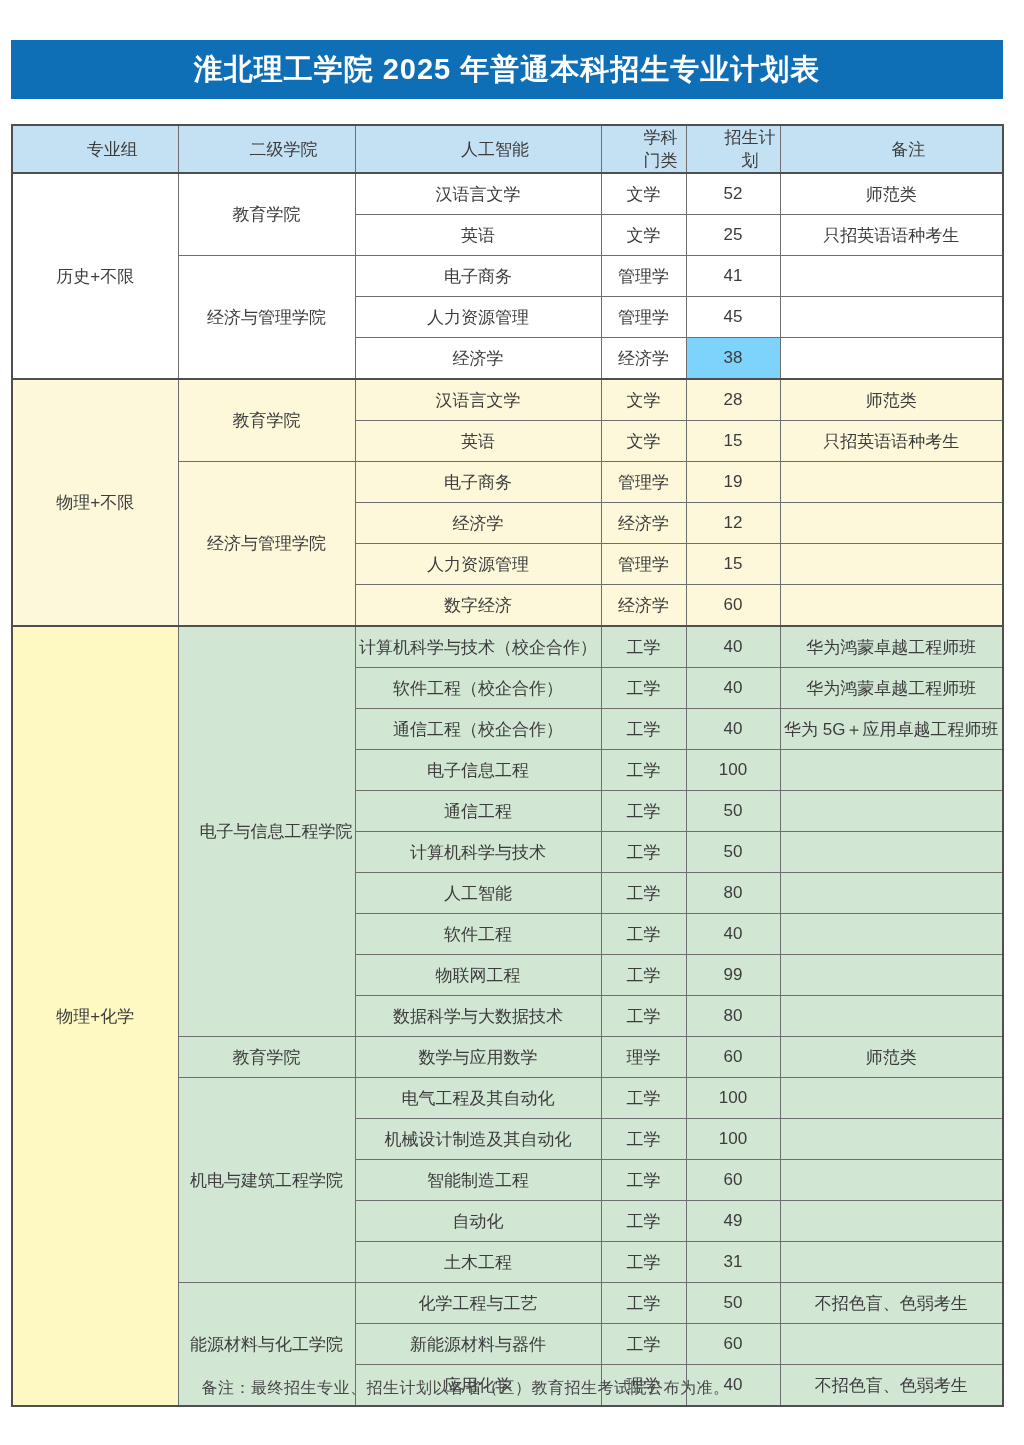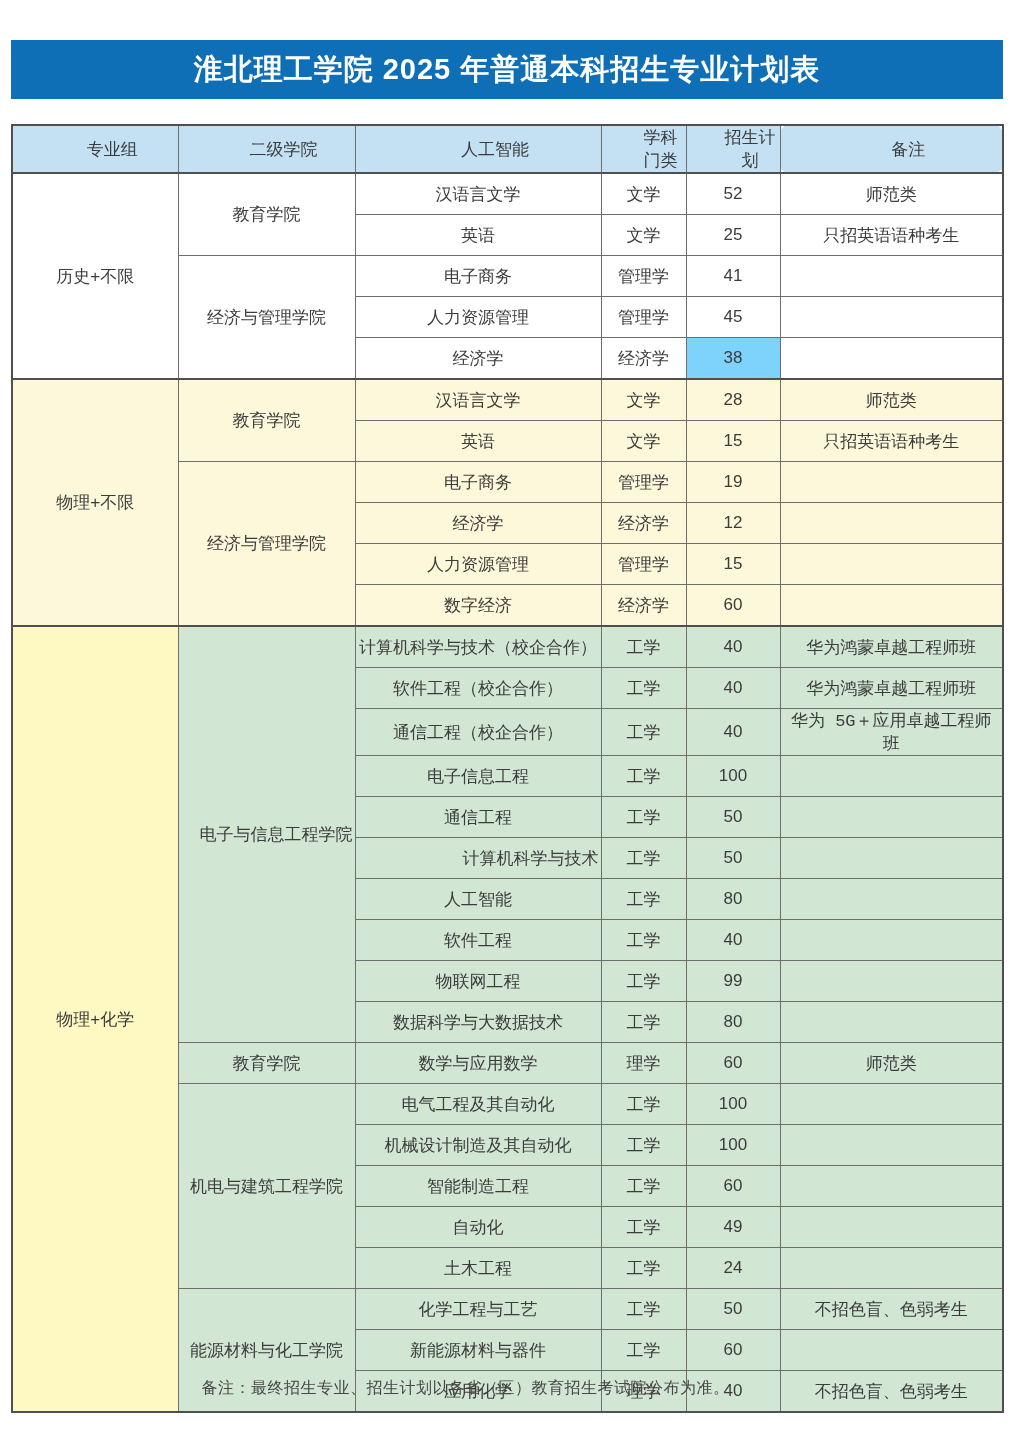--- a/index.html
+++ b/index.html
@@ -50,21 +50,21 @@
         <col style="width: 94px;">
         <col style="width: 223px;">
       </colgroup>
     <thead>
       <tr>
           <th style="background: rgb(195, 225, 243);">专业组</th>
           <th style="background: rgb(195, 225, 243);">二级学院</th>
           <th style="background: rgb(195, 225, 243);">人工智能</th>
           <th style="background: rgb(195, 225, 243);">学科门类</th>
           <th style="background: rgb(195, 225, 243);">招生计划</th>
-          <th style="background: rgb(195, 225, 243); border-radius: 9px;">备注</th>
+          <th style="background: rgb(195, 225, 243);">备注</th>
         </tr>
     </thead>
     <tbody>
         <tr class="section-start">
           <td rowspan="5" style="background: rgb(255, 255, 255);">历史+不限</td>
           <td rowspan="2" style="background: rgb(255, 255, 255);">教育学院</td>
           <td style="background: rgb(255, 255, 255);">汉语言文学</td>
           <td style="background: rgb(255, 255, 255);">文学</td>
           <td style="background: rgb(255, 255, 255);">52</td>
           <td style="background: rgb(255, 255, 255);">师范类</td>
@@ -144,36 +144,36 @@
         <tr>
           <td style="background: rgb(210, 230, 212);">软件工程（校企合作）</td>
           <td style="background: rgb(210, 230, 212);">工学</td>
           <td style="background: rgb(210, 230, 212);">40</td>
           <td style="background: rgb(210, 230, 212);">华为鸿蒙卓越工程师班</td>
         </tr>
         <tr>
           <td style="background: rgb(210, 230, 212);">通信工程（校企合作）</td>
           <td style="background: rgb(210, 230, 212);">工学</td>
           <td style="background: rgb(210, 230, 212);">40</td>
-          <td style="background: rgb(210, 230, 212); font-family: Liberation Mono, monospace;">华为 5G＋应用卓越工程师班</td>
+          <td style="background: rgb(210, 230, 212);">华为 5G＋应用卓越工程师班</td>
         </tr>
         <tr>
           <td style="background: rgb(210, 230, 212);">电子信息工程</td>
           <td style="background: rgb(210, 230, 212);">工学</td>
           <td style="background: rgb(210, 230, 212);">100</td>
           <td style="background: rgb(210, 230, 212);"></td>
         </tr>
         <tr>
           <td style="background: rgb(210, 230, 212);">通信工程</td>
           <td style="background: rgb(210, 230, 212);">工学</td>
           <td style="background: rgb(210, 230, 212);">50</td>
           <td style="background: rgb(210, 230, 212);"></td>
         </tr>
         <tr>
-          <td style="background: rgb(210, 230, 212); text-align: right;">计算机科学与技术</td>
+          <td style="background: rgb(210, 230, 212);">计算机科学与技术</td>
           <td style="background: rgb(210, 230, 212);">工学</td>
           <td style="background: rgb(210, 230, 212);">50</td>
           <td style="background: rgb(210, 230, 212);"></td>
         </tr>
         <tr>
           <td style="background: rgb(210, 230, 212);">人工智能</td>
           <td style="background: rgb(210, 230, 212);">工学</td>
           <td style="background: rgb(210, 230, 212);">80</td>
           <td style="background: rgb(210, 230, 212);"></td>
         </tr>
@@ -223,21 +223,21 @@
         </tr>
         <tr>
           <td style="background: rgb(210, 230, 212);">自动化</td>
           <td style="background: rgb(210, 230, 212);">工学</td>
           <td style="background: rgb(210, 230, 212);">49</td>
           <td style="background: rgb(210, 230, 212);"></td>
         </tr>
         <tr>
           <td style="background: rgb(210, 230, 212);">土木工程</td>
           <td style="background: rgb(210, 230, 212);">工学</td>
-          <td style="background: rgb(210, 230, 212);">24</td>
+          <td style="background: rgb(210, 230, 212);">31</td>
           <td style="background: rgb(210, 230, 212);"></td>
         </tr>
         <tr>
           <td rowspan="3" style="background: rgb(210, 230, 212);">能源材料与化工学院</td>
           <td style="background: rgb(210, 230, 212);">化学工程与工艺</td>
           <td style="background: rgb(210, 230, 212);">工学</td>
           <td style="background: rgb(210, 230, 212);">50</td>
           <td style="background: rgb(210, 230, 212);">不招色盲、色弱考生</td>
         </tr>
         <tr>

